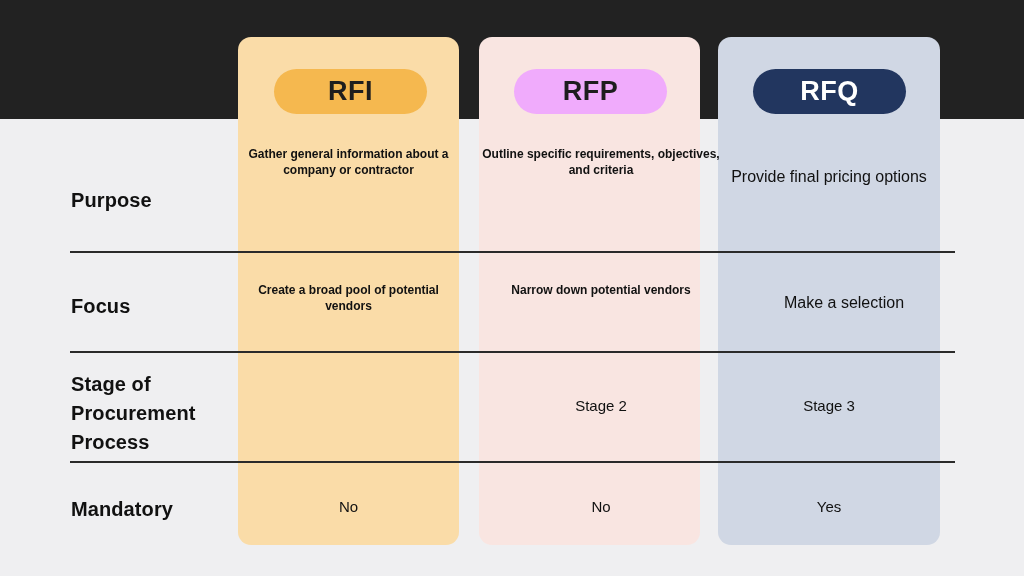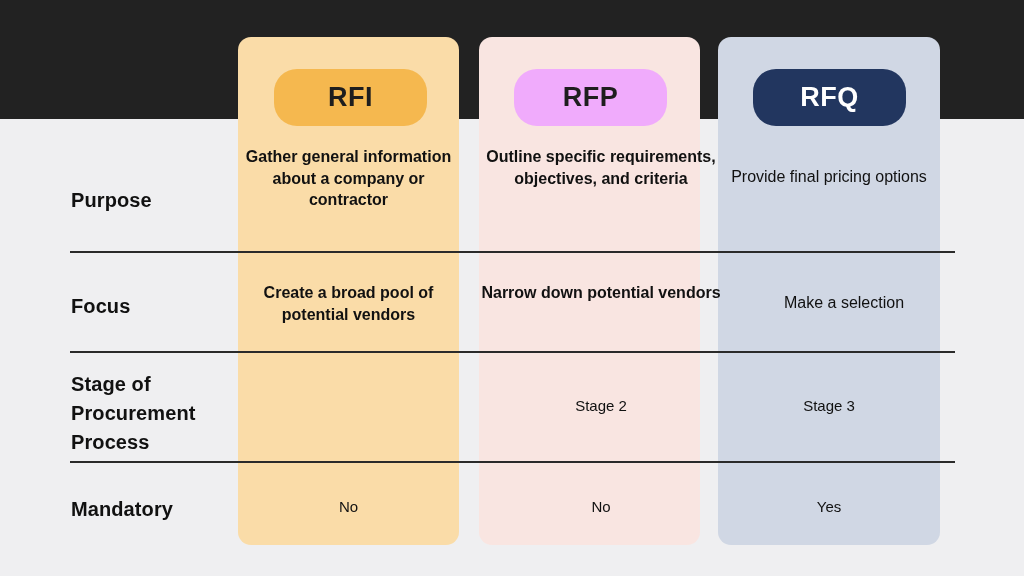--- a/index.html
+++ b/index.html
@@ -42,21 +42,21 @@
     z-index: 2;
   }
   #col-card-rfi { left: 238px; width: 221px; }
   #col-card-rfp { left: 479px; width: 221px; }
   #col-card-rfq { left: 718px; width: 222px; }
 
   
   .pill {
     position: absolute;
     top: 69px;
-    height: 57px;
+    height: 45px;
     border-radius: 23px;
     z-index: 4;
     display: flex;
     align-items: center;
     justify-content: center;
   }
   .pill-label {
     font-size: 27px;
     font-weight: bold;
     letter-spacing: 0.5px;
@@ -84,21 +84,21 @@
     position: absolute;
     text-align: center;
     color: #111111;
     z-index: 5;
     line-height: 1.35;
   }
   .cell.c-rfi { left: 238px; width: 221px; }
   .cell.c-rfp { left: 479px; width: 244px; }
   .cell.c-rfq { left: 718px; width: 222px; }
 
-  .cell.bold   { font-weight: bold;  font-size: 16px; }
+  .cell.bold   { font-weight: bold;  font-size: 12px; }
   .cell.normal { font-weight: normal; font-size: 16px; }
   .cell.plain  { font-weight: normal; font-size: 15px; }
 
   
   .divider {
     position: absolute;
     left: 70px;
     width: 885px;
     height: 2px;
     background: #2A2A2A;

